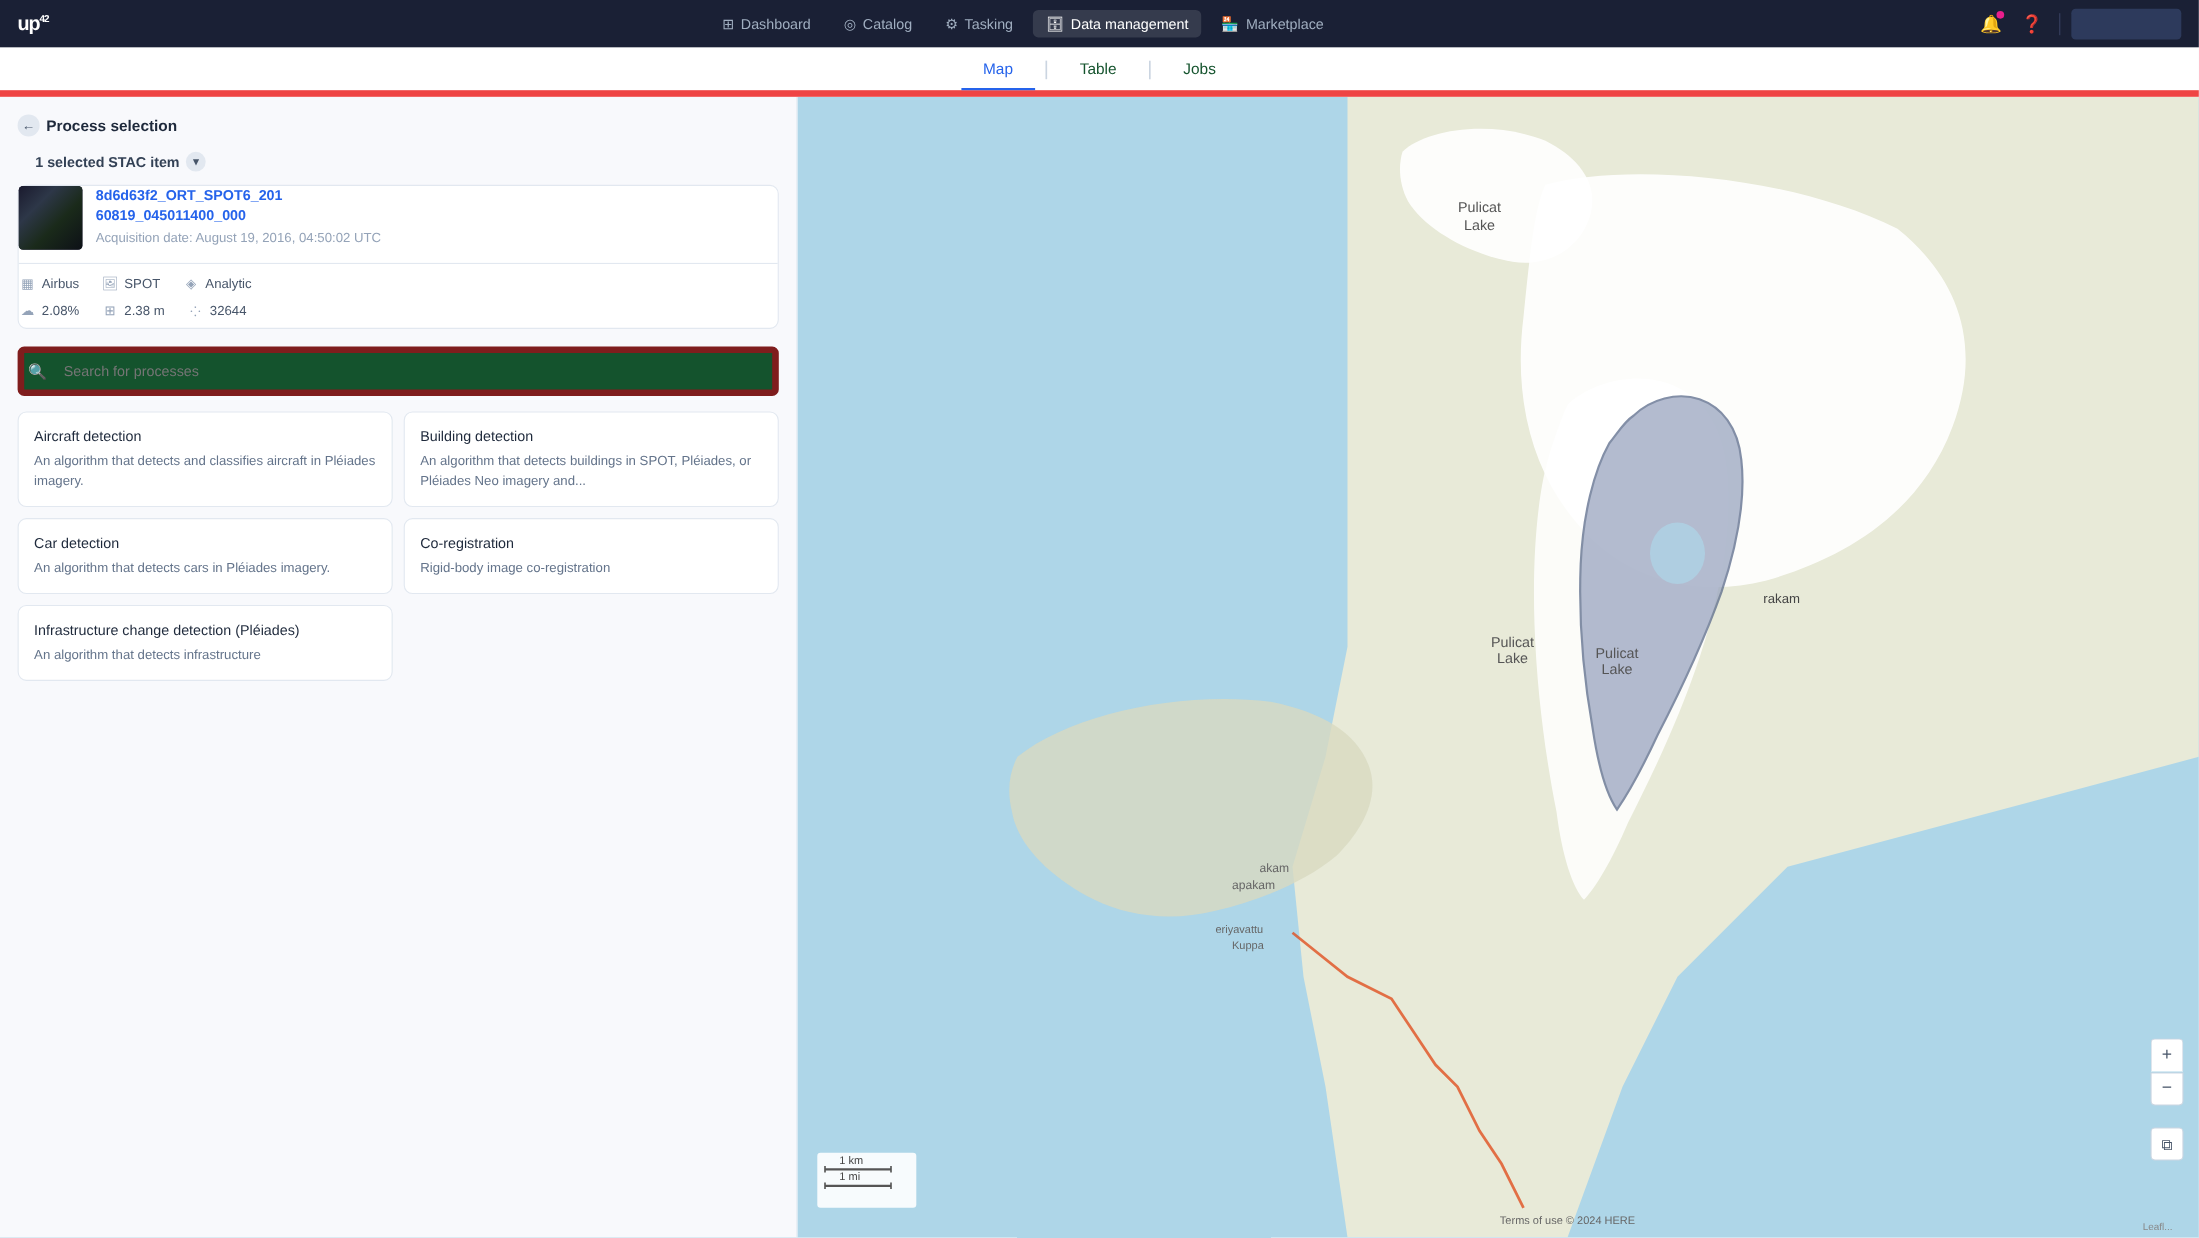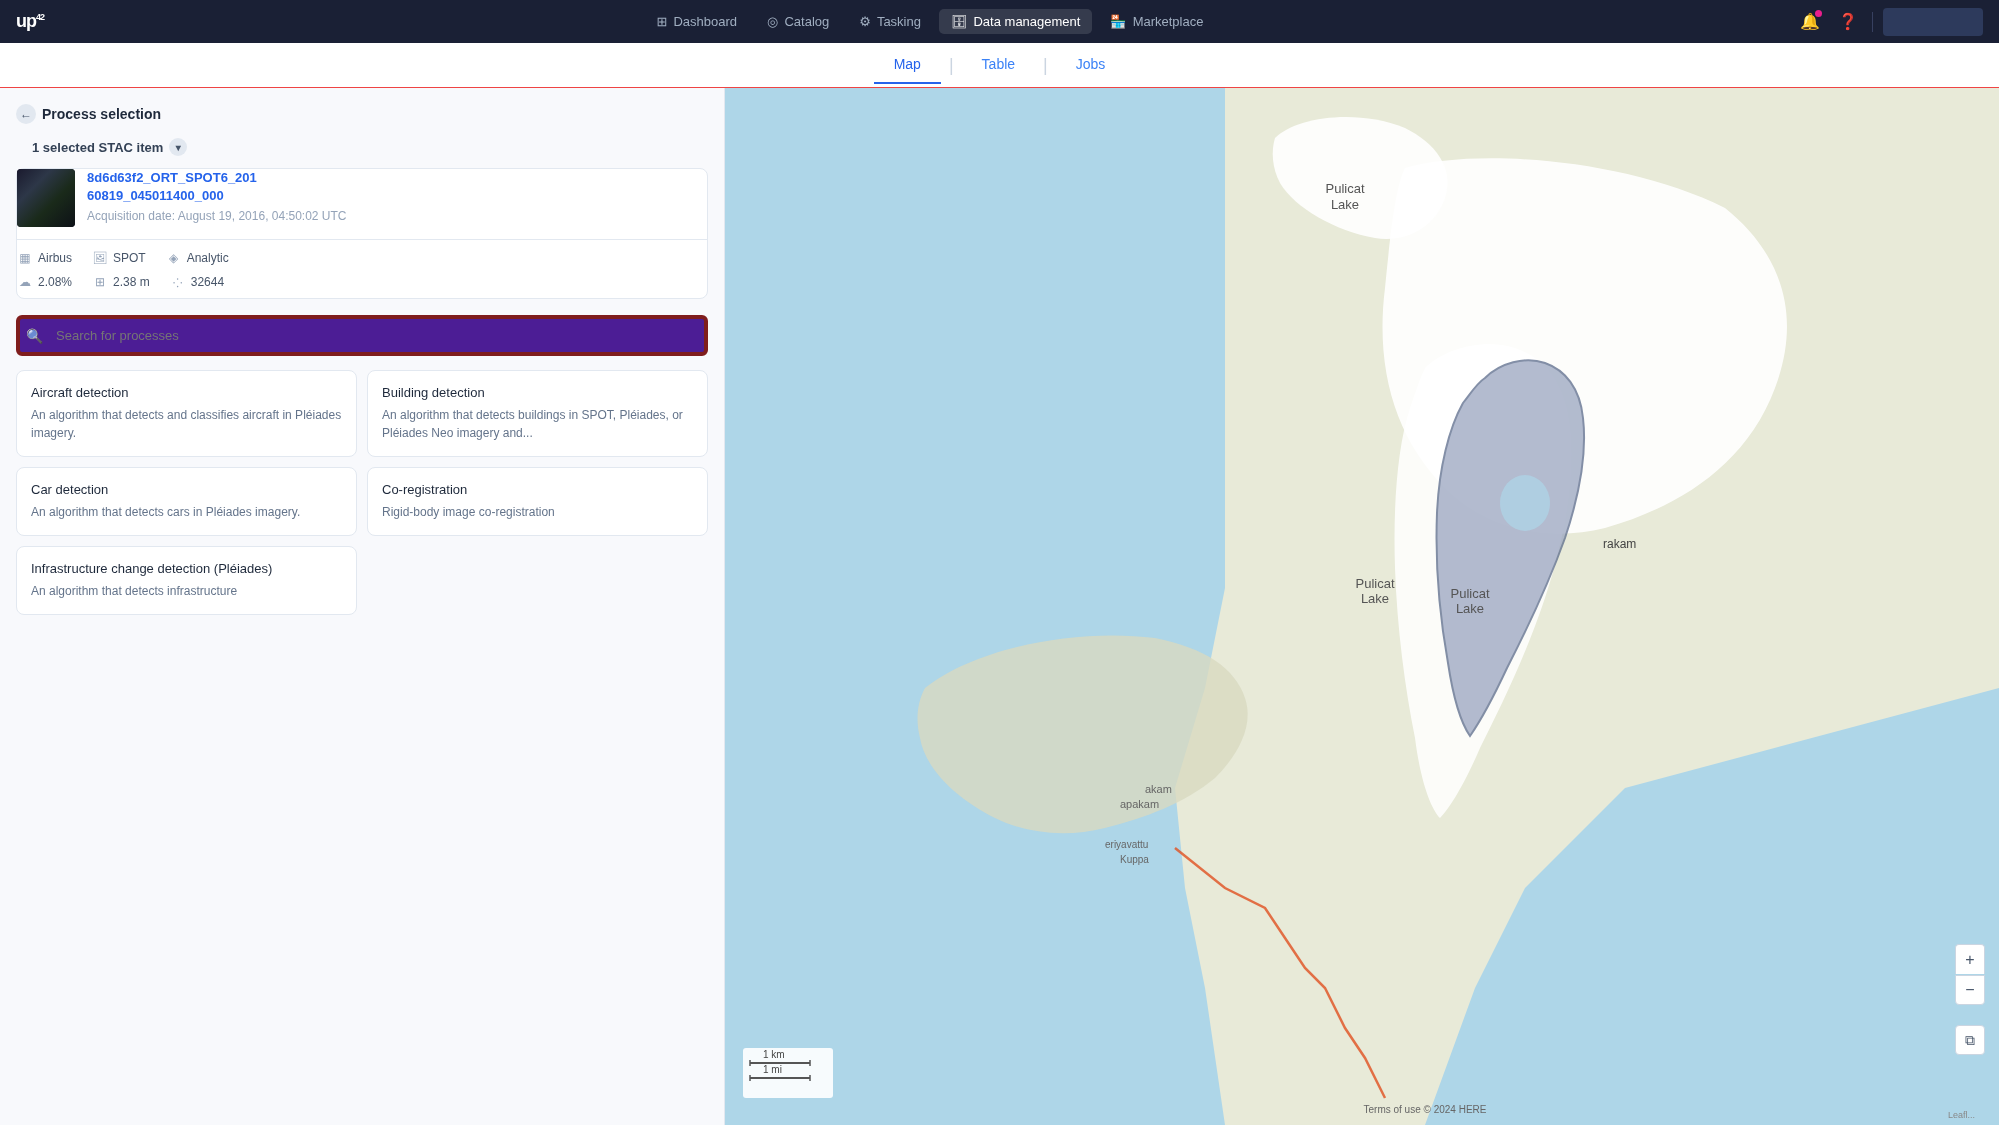--- a/index.html
+++ b/index.html
@@ -72,34 +72,34 @@
       width: 100px;
       height: 28px;
       background: #2d3a5c;
       border-radius: 4px;
       cursor: pointer;
     }
 
     
     .secondary-nav {
       background: white;
-      border-bottom: 1px solid #ef4444;
+      border-bottom: 6px solid #ef4444;
       height: 45px;
       display: flex;
       align-items: center;
       justify-content: center;
       gap: 8px;
       z-index: 50;
       position: relative;
     }
     .tab {
       padding: 10px 20px;
       font-size: 14px;
       cursor: pointer;
-      color: #3b82f6;
+      color: #14532d;
       border-bottom: 2px solid transparent;
       font-weight: 500;
     }
     .tab.active {
       color: #2563eb;
       border-bottom: 2px solid #2563eb;
     }
     .tab-sep { color: #cbd5e1; font-size: 18px; }
 
     
@@ -226,26 +226,26 @@
       font-size: 12px;
     }
 
     
     .search-box {
       position: relative;
       margin-bottom: 14px;
     }
     .search-input {
       width: 100%;
-      border: 4px solid #7f1d1d;
+      border: 6px solid #7f1d1d;
       border-radius: 6px;
       padding: 9px 12px 9px 36px;
       font-size: 13px;
       color: #94a3b8;
-      background: #4c1d95;
+      background: #14532d;
       outline: none;
     }
     .search-icon-pos {
       position: absolute;
       left: 10px;
       top: 50%;
       transform: translateY(-50%);
       color: #94a3b8;
       font-size: 14px;
     }

